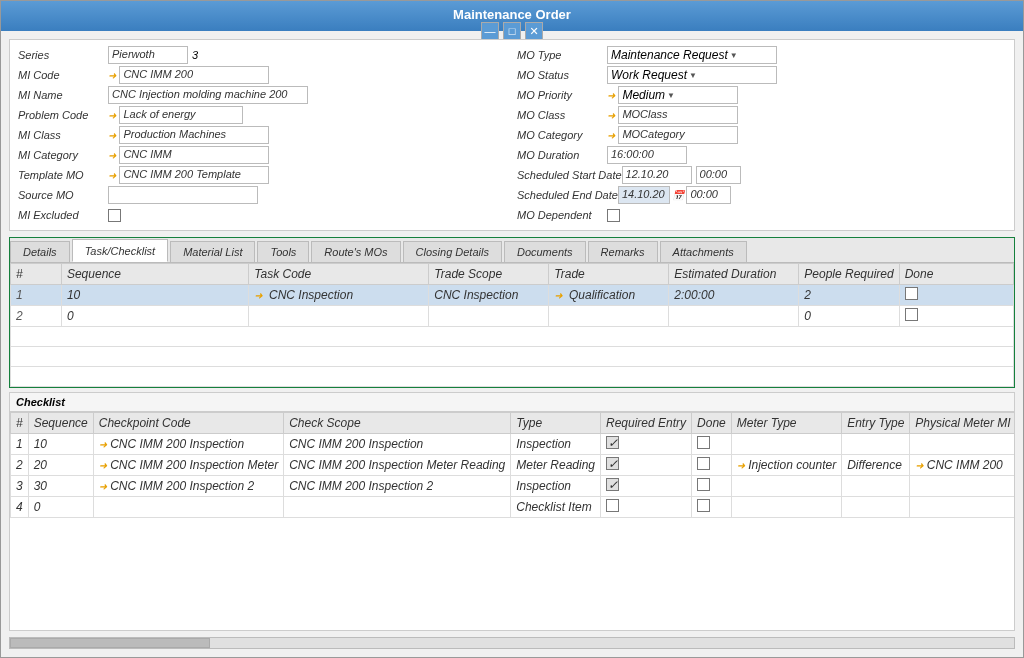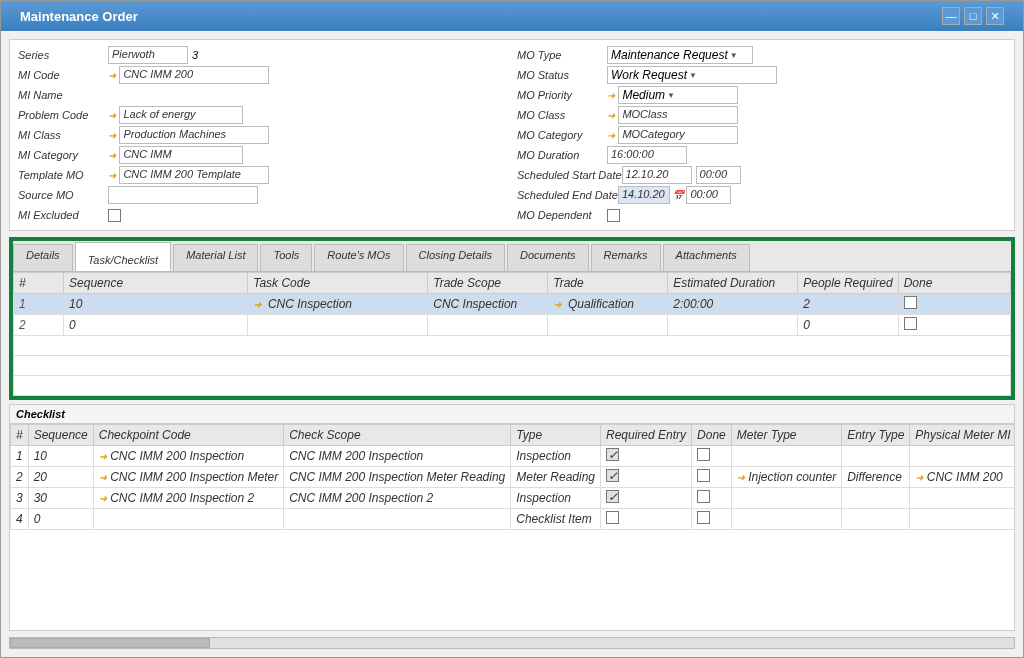--- a/index.html
+++ b/index.html
@@ -1,37 +1,37 @@
 <!DOCTYPE html>
 <html><head>
   <meta charset="utf-8">
   <style>
     * { box-sizing: border-box; margin: 0; padding: 0; font-family: 'Segoe UI', Tahoma, Geneva, Verdana, sans-serif; font-size: 12px; }
     body { background: #f0f0f0; }
     .window { width: 1024px; height: 658px; background: #f0f0f0; border: 1px solid #999; display: flex; flex-direction: column; }
-    .title-bar { background: linear-gradient(to bottom, #5b9bd5, #3a7ebf); color: white; padding: 6px 19px; display: flex; align-items: center; justify-content: space-between; height: 30px; }
+    .title-bar { background: linear-gradient(to bottom, #5b9bd5, #3a7ebf); color: white; padding: 6px 19px; display: flex; align-items: center; justify-content: space-between; height: 30px; flex-direction: column; }
     .title-bar-title { font-size: 13px; font-weight: bold; }
     .title-bar-controls { display: flex; gap: 4px; }
     .title-bar-btn { width: 18px; height: 18px; background: #5b9bd5; border: 1px solid #aaa; color: white; cursor: pointer; display: flex; align-items: center; justify-content: center; font-size: 11px; }
     .content { flex: 1; padding: 8px; display: flex; flex-direction: column; gap: 6px; overflow: hidden; font-style: italic; }
     .top-form { background: white; border: 1px solid #ccc; padding: 6px 8px; display: flex; gap: 10px; }
     .form-left { flex: 1; display: flex; flex-direction: column; gap: 2px; }
     .form-right { flex: 1; display: flex; flex-direction: column; gap: 2px; }
     .form-row { display: flex; align-items: center; min-height: 18px; }
     .form-label { color: #333; min-width: 90px; font-size: 11px; }
     .arrow-icon { color: #e8a000; margin-right: 3px; font-size: 10px; }
     .form-input { border: 1px solid #bbb; background: white; padding: 1px 3px; font-size: 11px; height: 18px; color: #333; }
     .form-input.blue-highlight { background: #dce6f1; }
     .dropdown-arrow { font-size: 8px; color: #555; margin-left: 2px; }
     .select-field { border: 1px solid #bbb; background: white; padding: 1px 3px; font-size: 11px; height: 18px; display: inline-flex; align-items: center; min-width: 80px; }
     .checkbox-field { width: 13px; height: 13px; border: 1px solid #777; background: white; display: inline-block; }
-    .tabs-area { background: white; border: 4px solid #15803d; flex: 0 0 auto; }
+    .tabs-area { background: white; border: 1px solid #15803d; flex: 0 0 auto; }
     .tabs-bar { display: flex; background: #e8e8e8; border-bottom: 1px solid #bbb; }
     .tab { padding: 4px 12px; border: 1px solid #bbb; border-bottom: none; background: #ddd; cursor: pointer; font-size: 11px; color: #333; margin-right: 2px; margin-top: 3px; }
-    .tab.active { background: white; border-bottom: 1px solid white; margin-top: 1px; padding-top: 11px; font-weight: normal; }
+    .tab.active { background: white; border-bottom: 1px solid white; margin-top: 1px; padding-top: 5px; font-weight: normal; }
     .tab-content { padding: 0; }
     .table-section { padding: 0; }
     .data-table { width: 100%; border-collapse: collapse; font-size: 11px; }
     .data-table th { background: #e8e8e8; border: 1px solid #ccc; padding: 3px 5px; text-align: left; font-weight: normal; color: #333; white-space: nowrap; }
     .data-table td { border: 1px solid #ddd; padding: 2px 5px; color: #333; white-space: nowrap; }
     .data-table tr.selected td { background: #cde; }
     .data-table td.num { color: #555; }
     .checklist-section { border: 1px solid #ccc; background: white; flex: 1; overflow: hidden; display: flex; flex-direction: column; }
     .checklist-header { padding: 3px 6px; font-weight: bold; font-size: 11px; background: #f5f5f5; border-bottom: 1px solid #ccc; }
     .checklist-table-wrap { flex: 1; overflow: auto; }
@@ -65,55 +65,56 @@
           <span class="form-input" style="width:80px">Pierwoth</span>
           <span style="margin-left:4px; font-size:11px">3</span>
         </div>
         <div class="form-row">
           <span class="form-label">MI Code</span>
           <span class="arrow-icon">➜</span>
           <span class="form-input" style="width:150px">CNC IMM 200</span>
         </div>
         <div class="form-row">
           <span class="form-label">MI Name</span>
+          <span class="form-input" style="width:200px">CNC Injection molding machine 200</span>
         </div>
         <div class="form-row">
           <span class="form-label">Problem Code</span>
           <span class="arrow-icon">➜</span>
           <span class="form-input" style="width:124px">Lack of energy</span>
         </div>
         <div class="form-row">
           <span class="form-label">MI Class</span>
           <span class="arrow-icon">➜</span>
           <span class="form-input" style="width:150px">Production Machines</span>
         </div>
         <div class="form-row">
           <span class="form-label">MI Category</span>
           <span class="arrow-icon">➜</span>
-          <span class="form-input" style="width:124px">CNC IMM</span>
+          <span class="form-input" style="width:150px">CNC IMM</span>
         </div>
         <div class="form-row">
           <span class="form-label">Template MO</span>
           <span class="arrow-icon">➜</span>
           <span class="form-input" style="width:150px">CNC IMM 200 Template</span>
         </div>
         <div class="form-row">
           <span class="form-label">Source MO</span>
           <span class="form-input" style="width:150px"></span>
         </div>
         <div class="form-row">
           <span class="form-label">MI Excluded</span>
           <span class="checkbox-field"></span>
         </div>
       </div>
 
       <div class="form-right">
         <div class="form-row">
           <span class="form-label">MO Type</span>
-          <span class="select-field" style="width:146px">
+          <span class="select-field" style="width:170px">
             <span>Maintenance Request</span>
             <span class="dropdown-arrow">▼</span>
           </span>
         </div>
         <div class="form-row">
           <span class="form-label">MO Status</span>
           <span class="select-field" style="width:170px">
             <span>Work Request</span>
             <span class="dropdown-arrow">▼</span>
           </span>

